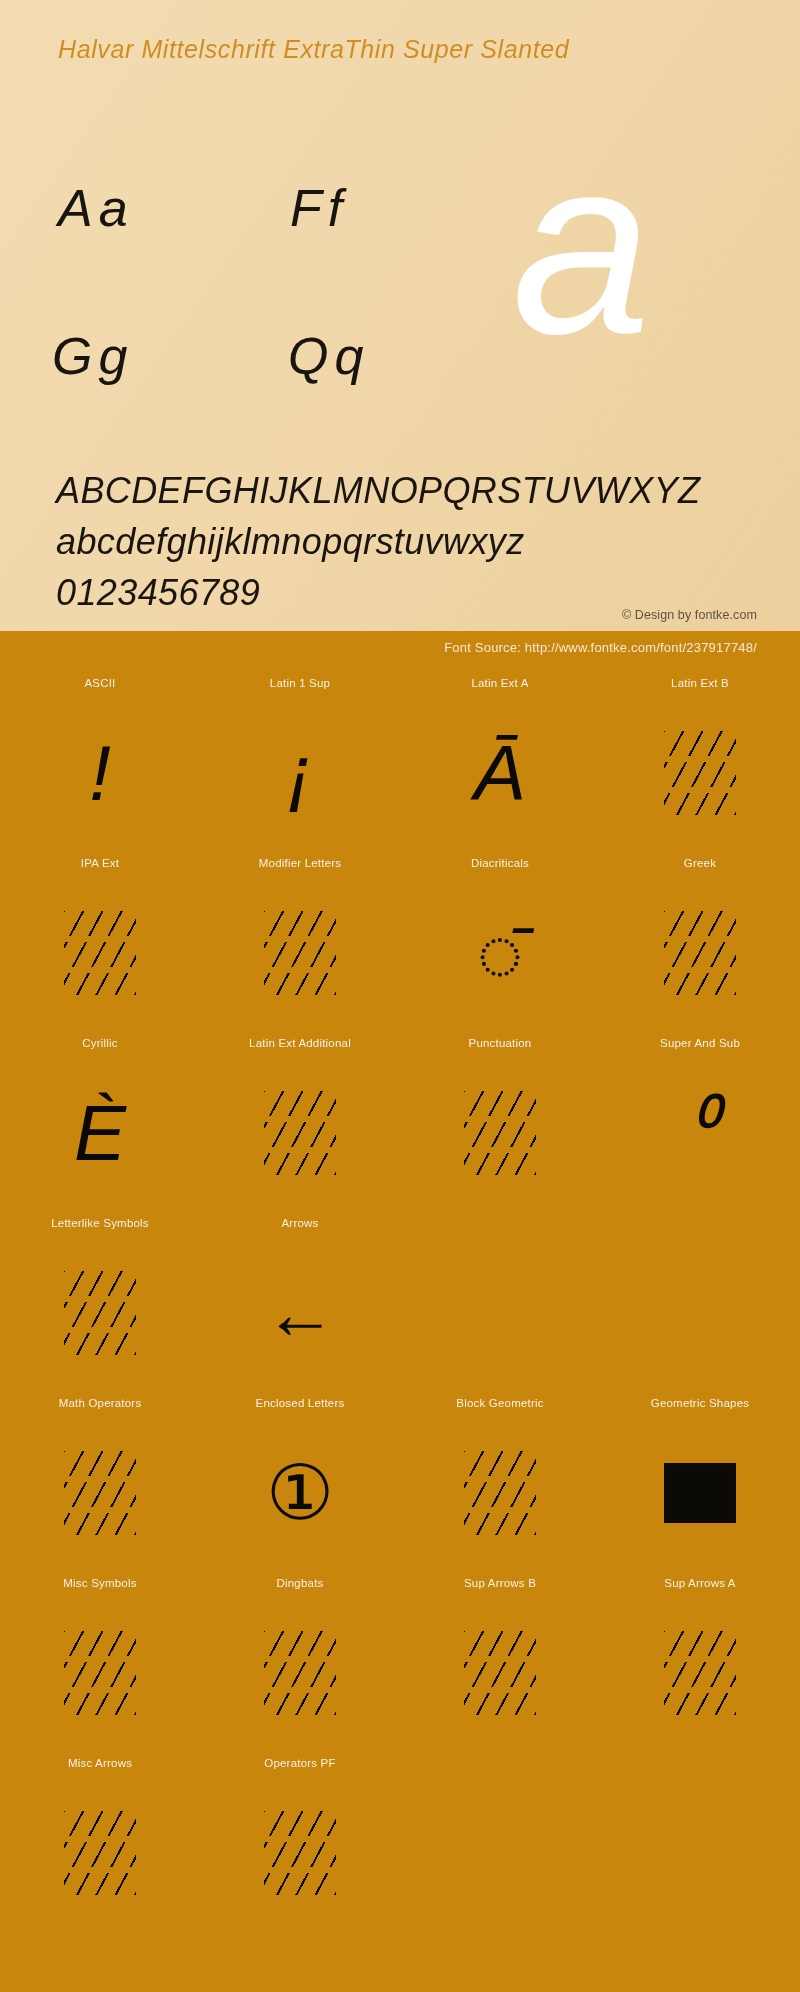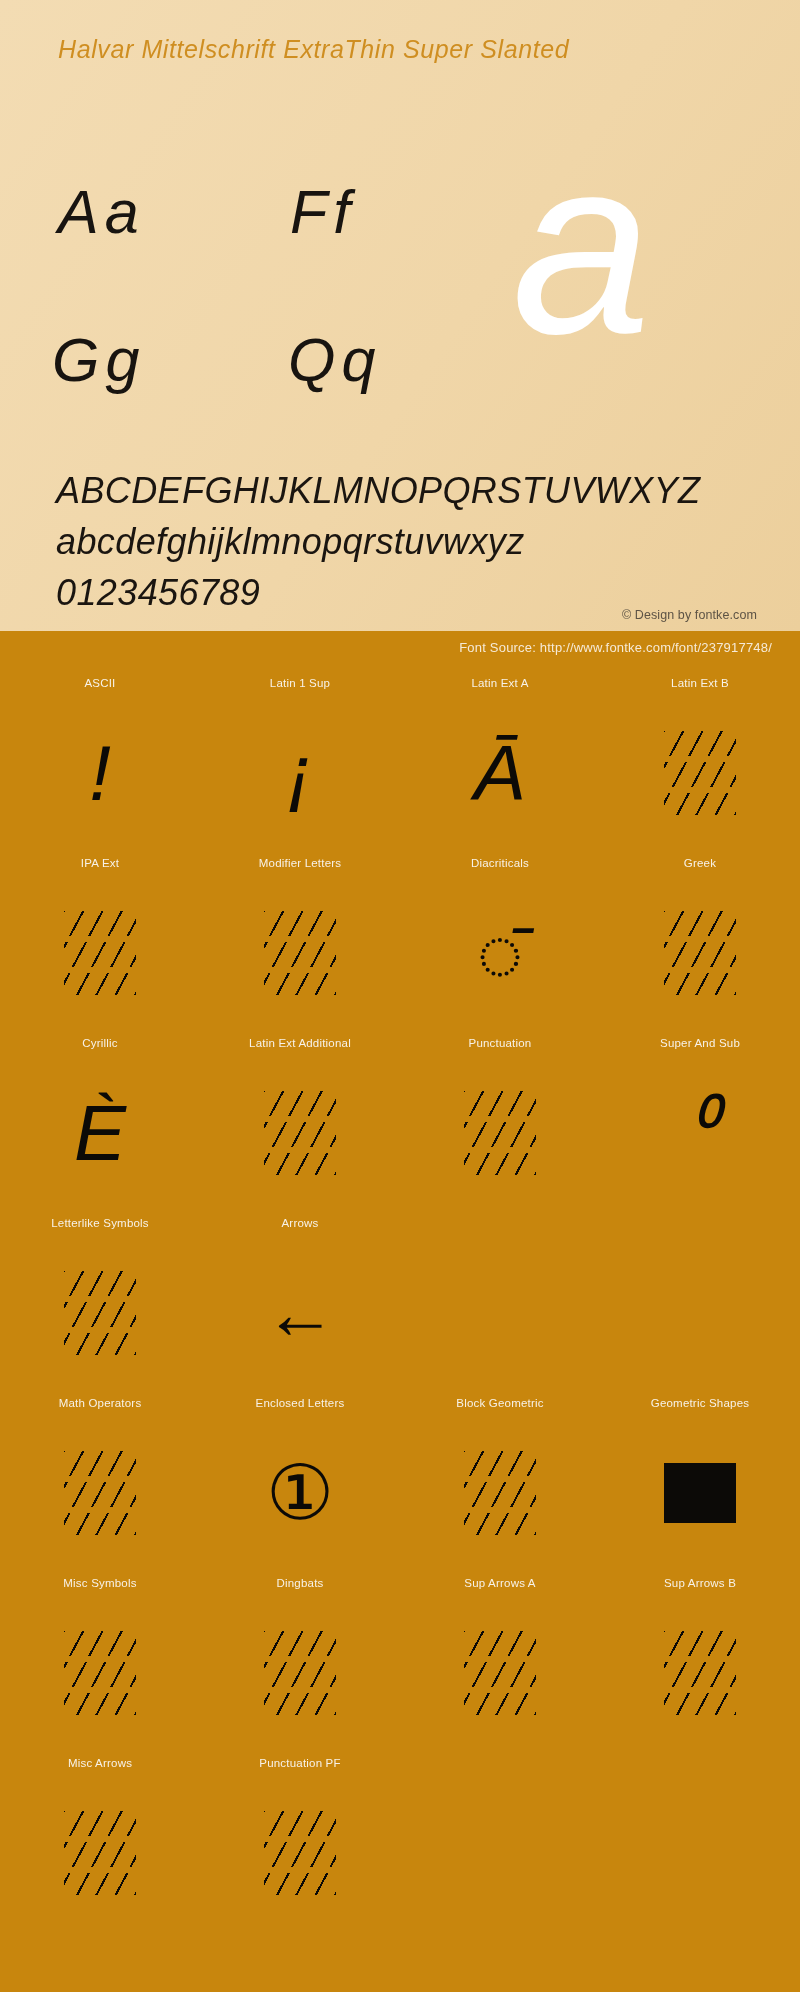--- a/index.html
+++ b/index.html
@@ -36,21 +36,21 @@
     color: #cf8e21;
     font-style: italic;
     font-weight: 300;
     letter-spacing: 0.6px;
     white-space: nowrap;
   }
 
   
   .pair {
     position: absolute;
-    font-size: 61px;
+    font-size: 52px;
     font-style: italic;
     font-weight: 300;
     color: #181410;
     letter-spacing: 6px;
     line-height: 1;
   }
   .pair-aa { left: 58px;  top: 182px; }
   .pair-ff { left: 290px; top: 182px; }
   .pair-gg { left: 52px;  top: 330px; }
   .pair-qq { left: 288px; top: 330px; }
@@ -88,21 +88,21 @@
   }
 
   
   .source-bar {
     width: 800px;
     height: 33px;
     background: #c8860d;
     display: flex;
     align-items: center;
     justify-content: flex-end;
-    padding-right: 28px;
+    padding-right: 43px;
   }
   .source-text {
     font-size: 13px;
     color: #f6ead7;
     letter-spacing: 0.2px;
   }
 
   
   .block-grid {
     width: 652px;
@@ -321,41 +321,41 @@
           <div class="hatch"></div>
         </div>
       </div>
       <div class="block-cell">
         <div class="block-label">Dingbats</div>
         <div class="block-sample">
           <div class="hatch"></div>
         </div>
       </div>
       <div class="block-cell">
+        <div class="block-label">Sup Arrows B</div>
+        <div class="block-sample">
+          <div class="hatch"></div>
+        </div>
+      </div>
+      <div class="block-cell">
         <div class="block-label">Sup Arrows A</div>
         <div class="block-sample">
           <div class="hatch"></div>
         </div>
       </div>
-      <div class="block-cell">
-        <div class="block-label">Sup Arrows B</div>
-        <div class="block-sample">
-          <div class="hatch"></div>
-        </div>
-      </div>
     </div>
     <div class="block-row">
       <div class="block-cell">
         <div class="block-label">Misc Arrows</div>
         <div class="block-sample">
           <div class="hatch"></div>
         </div>
       </div>
       <div class="block-cell">
-        <div class="block-label">Punctuation PF</div>
+        <div class="block-label">Operators PF</div>
         <div class="block-sample">
           <div class="hatch"></div>
         </div>
       </div>
       <div class="block-cell">
         <div class="block-label"></div>
         <div class="block-sample"></div>
       </div>
       <div class="block-cell">
         <div class="block-label"></div>

